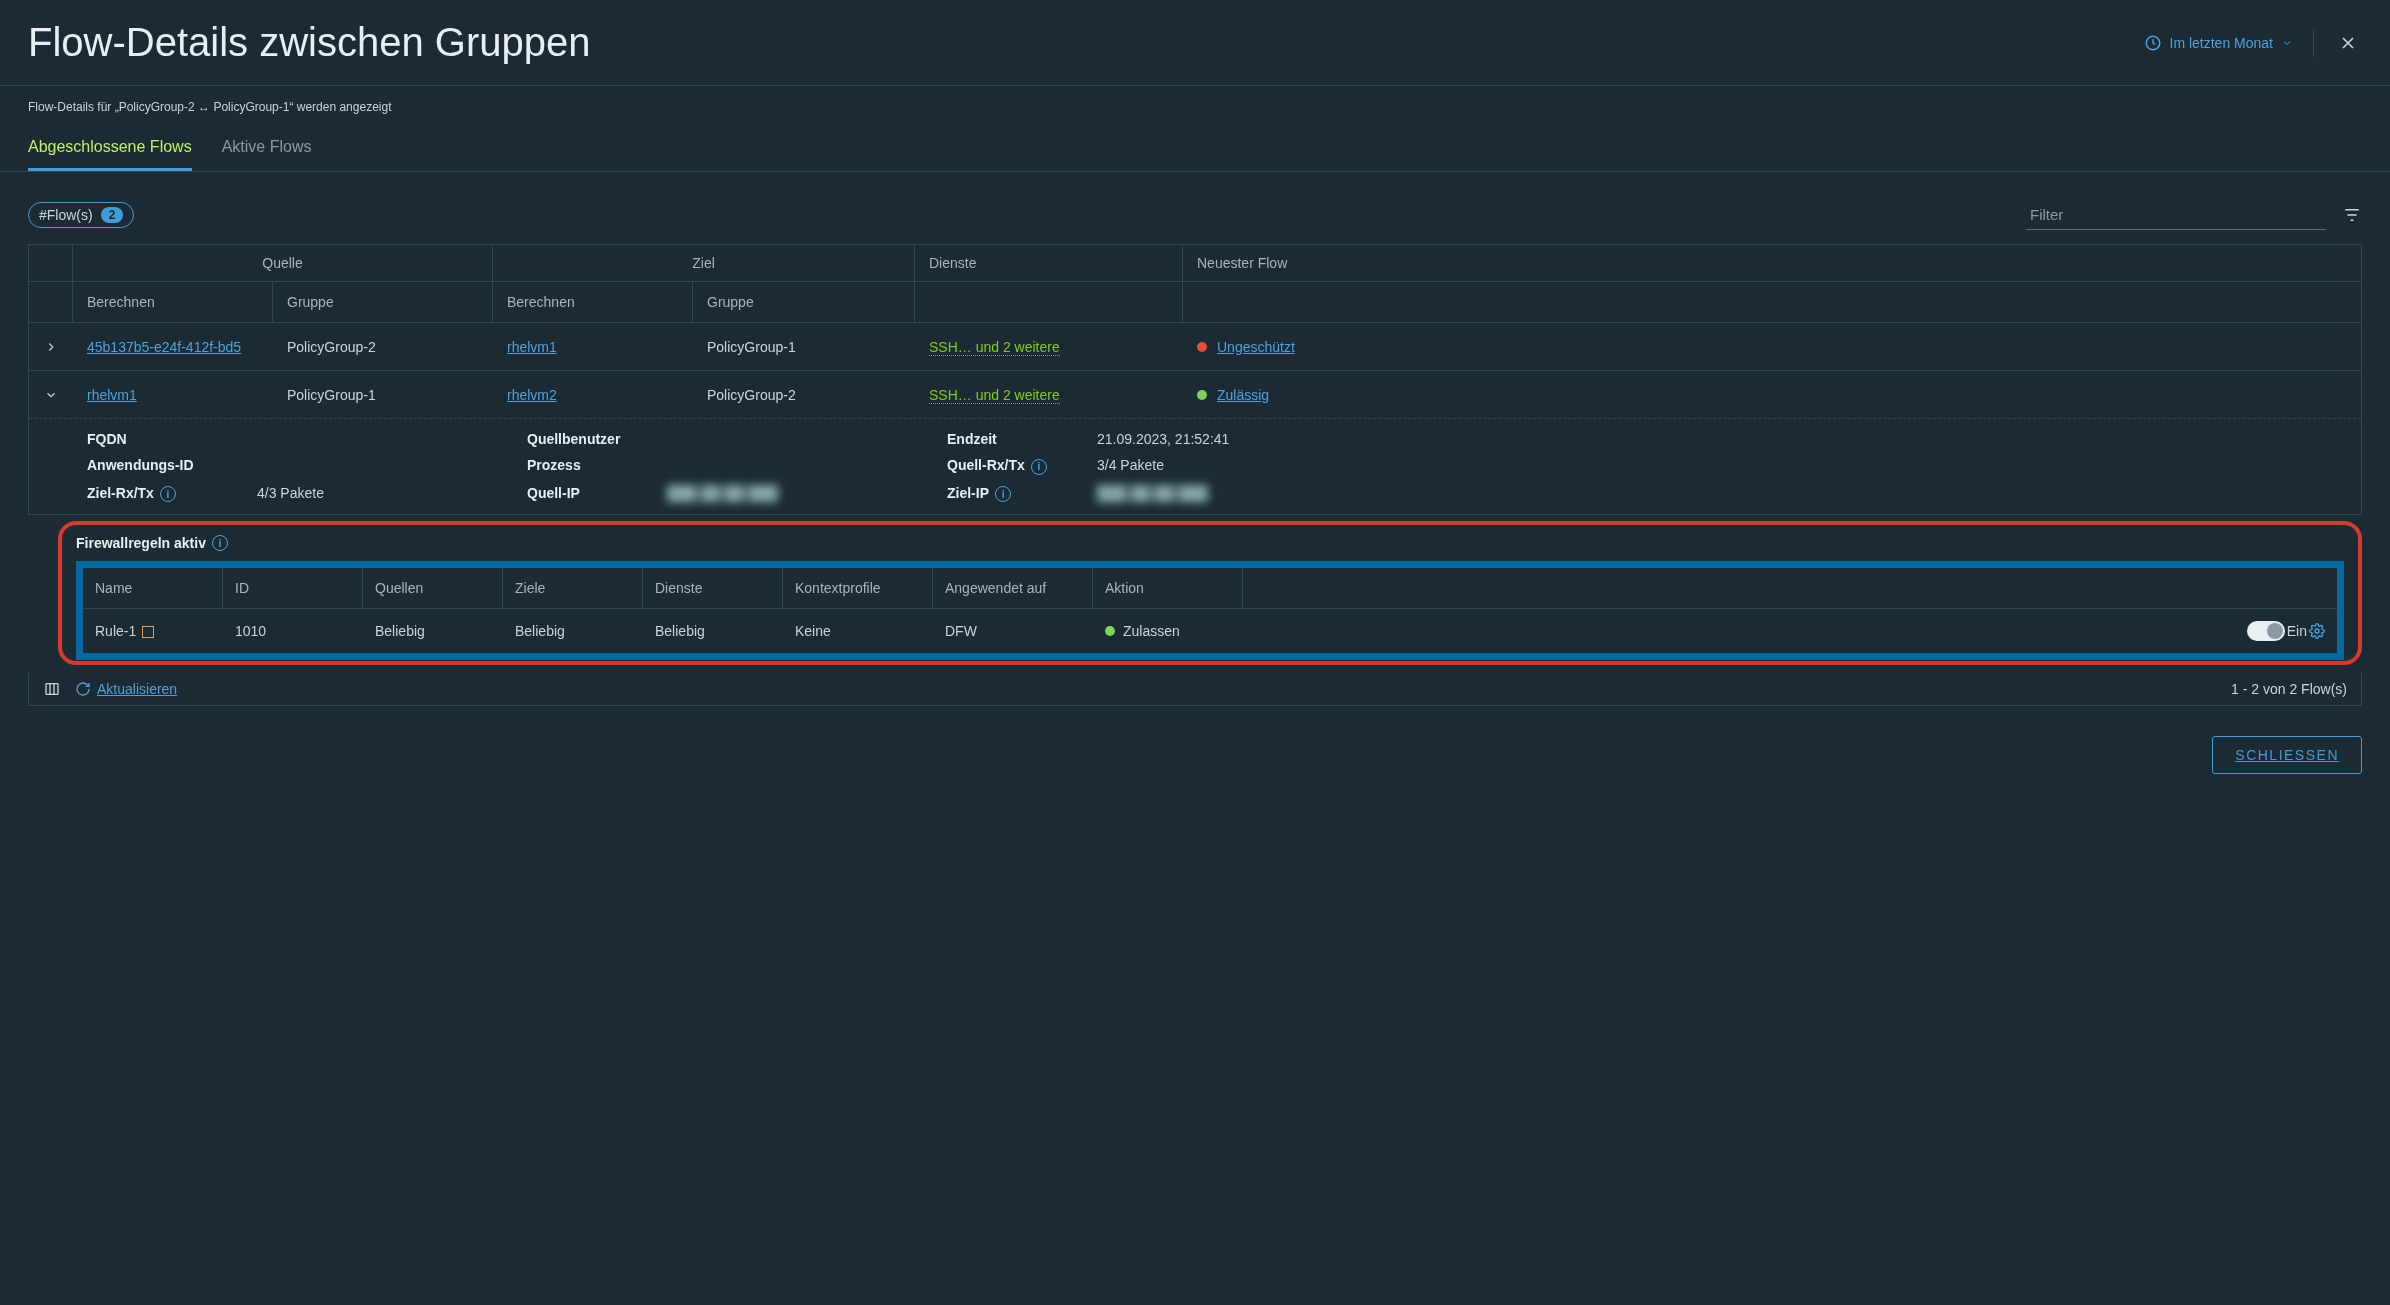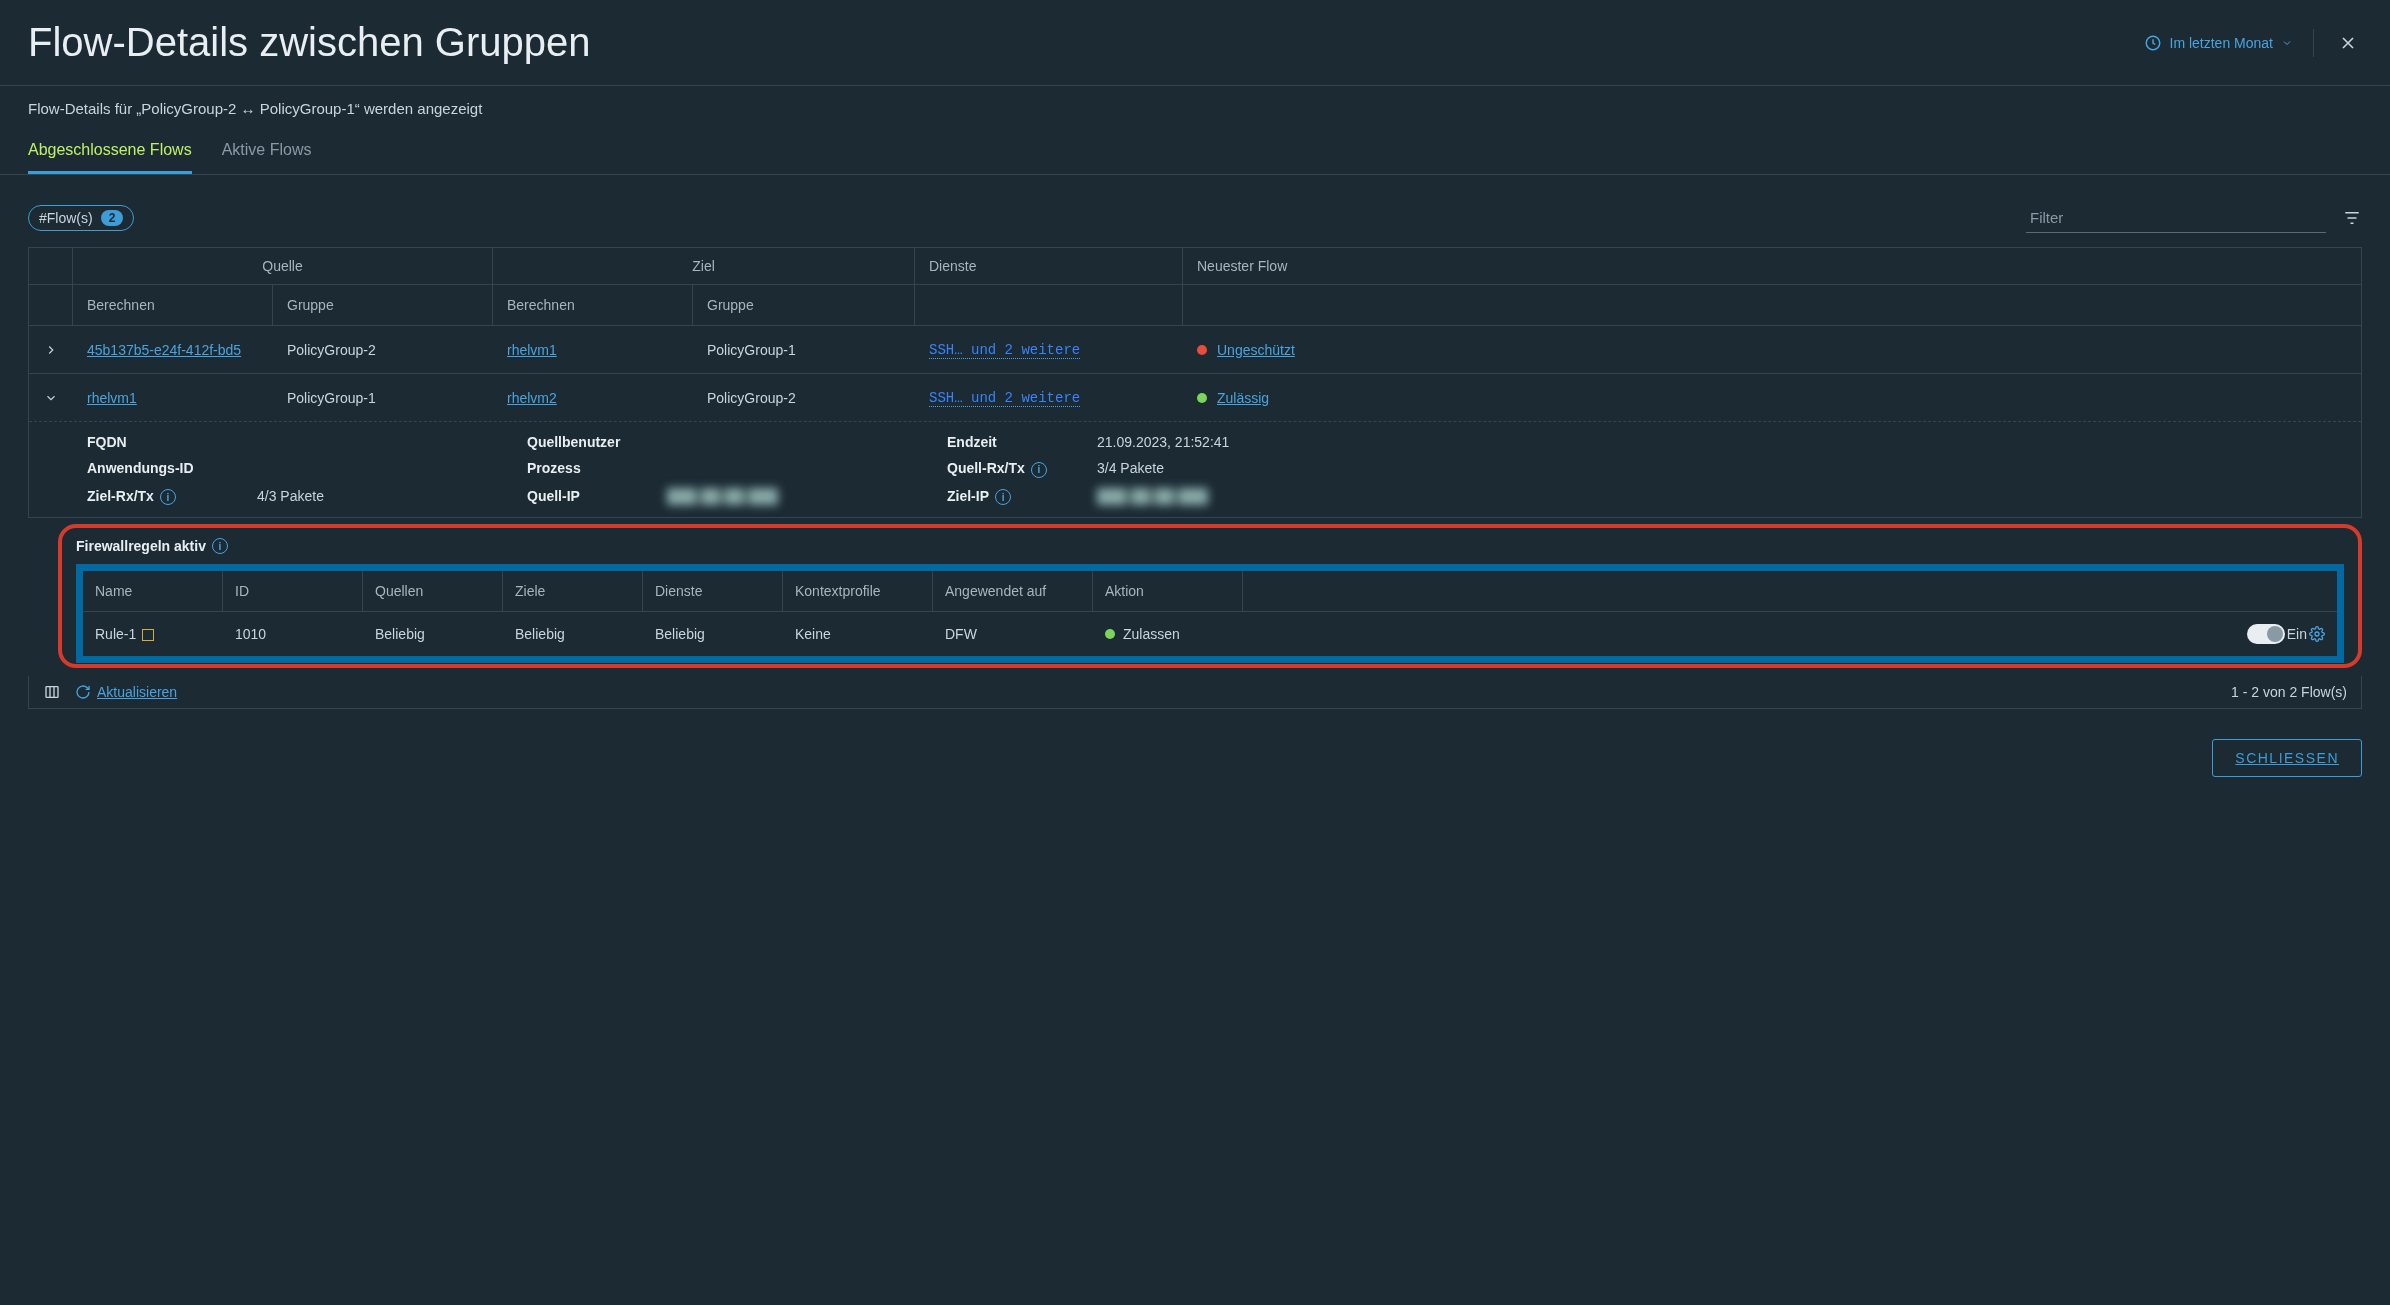--- a/index.html
+++ b/index.html
@@ -44,21 +44,21 @@
     background: #324650;
   }
   .close-btn {
     cursor: pointer;
     padding: 4px;
     color: #c9d5dc;
   }
   .subheader {
     padding: 14px 28px;
     color: #c9d5dc;
-    font-size: 15px;
+    font-size: 12px;
   }
   .tabs {
     display: flex;
     gap: 30px;
     padding: 0 28px;
     border-bottom: 1px solid #324650;
   }
   .tab {
     padding: 10px 0 12px 0;
     cursor: pointer;
@@ -153,21 +153,21 @@
   .cell { padding: 12px 14px; }
   .cell.expander { width: 44px; display:flex; align-items:center; justify-content:center; cursor:pointer; }
   .cell.sb { flex: 0 0 200px; }
   .cell.sg { flex: 0 0 220px; }
   .cell.db { flex: 0 0 200px; }
   .cell.dg { flex: 0 0 222px; }
   .cell.svc { flex: 0 0 268px; }
   .cell.newest { flex: 1; display:flex; align-items:center; gap:10px; }
 
   .link { color: #4aa3df; text-decoration: underline; cursor: pointer; }
-  .dotted-link { color: #3b82f6; border-bottom: 1px dotted #4aa3df; cursor:pointer;font-family:Liberation Mono, monospace; }
+  .dotted-link { color: #84cc16; border-bottom: 1px dotted #4aa3df; cursor:pointer; }
   .dot { width: 10px; height: 10px; border-radius: 50%; display: inline-block; }
   .dot.red { background: #e74c3c; }
   .dot.green { background: #7bd55a; }
 
   .detail-panel {
     padding: 0 14px 0 58px;
   }
   .detail-grid {
     display: grid;
     grid-template-columns: 170px 270px 140px 280px 150px 1fr;

